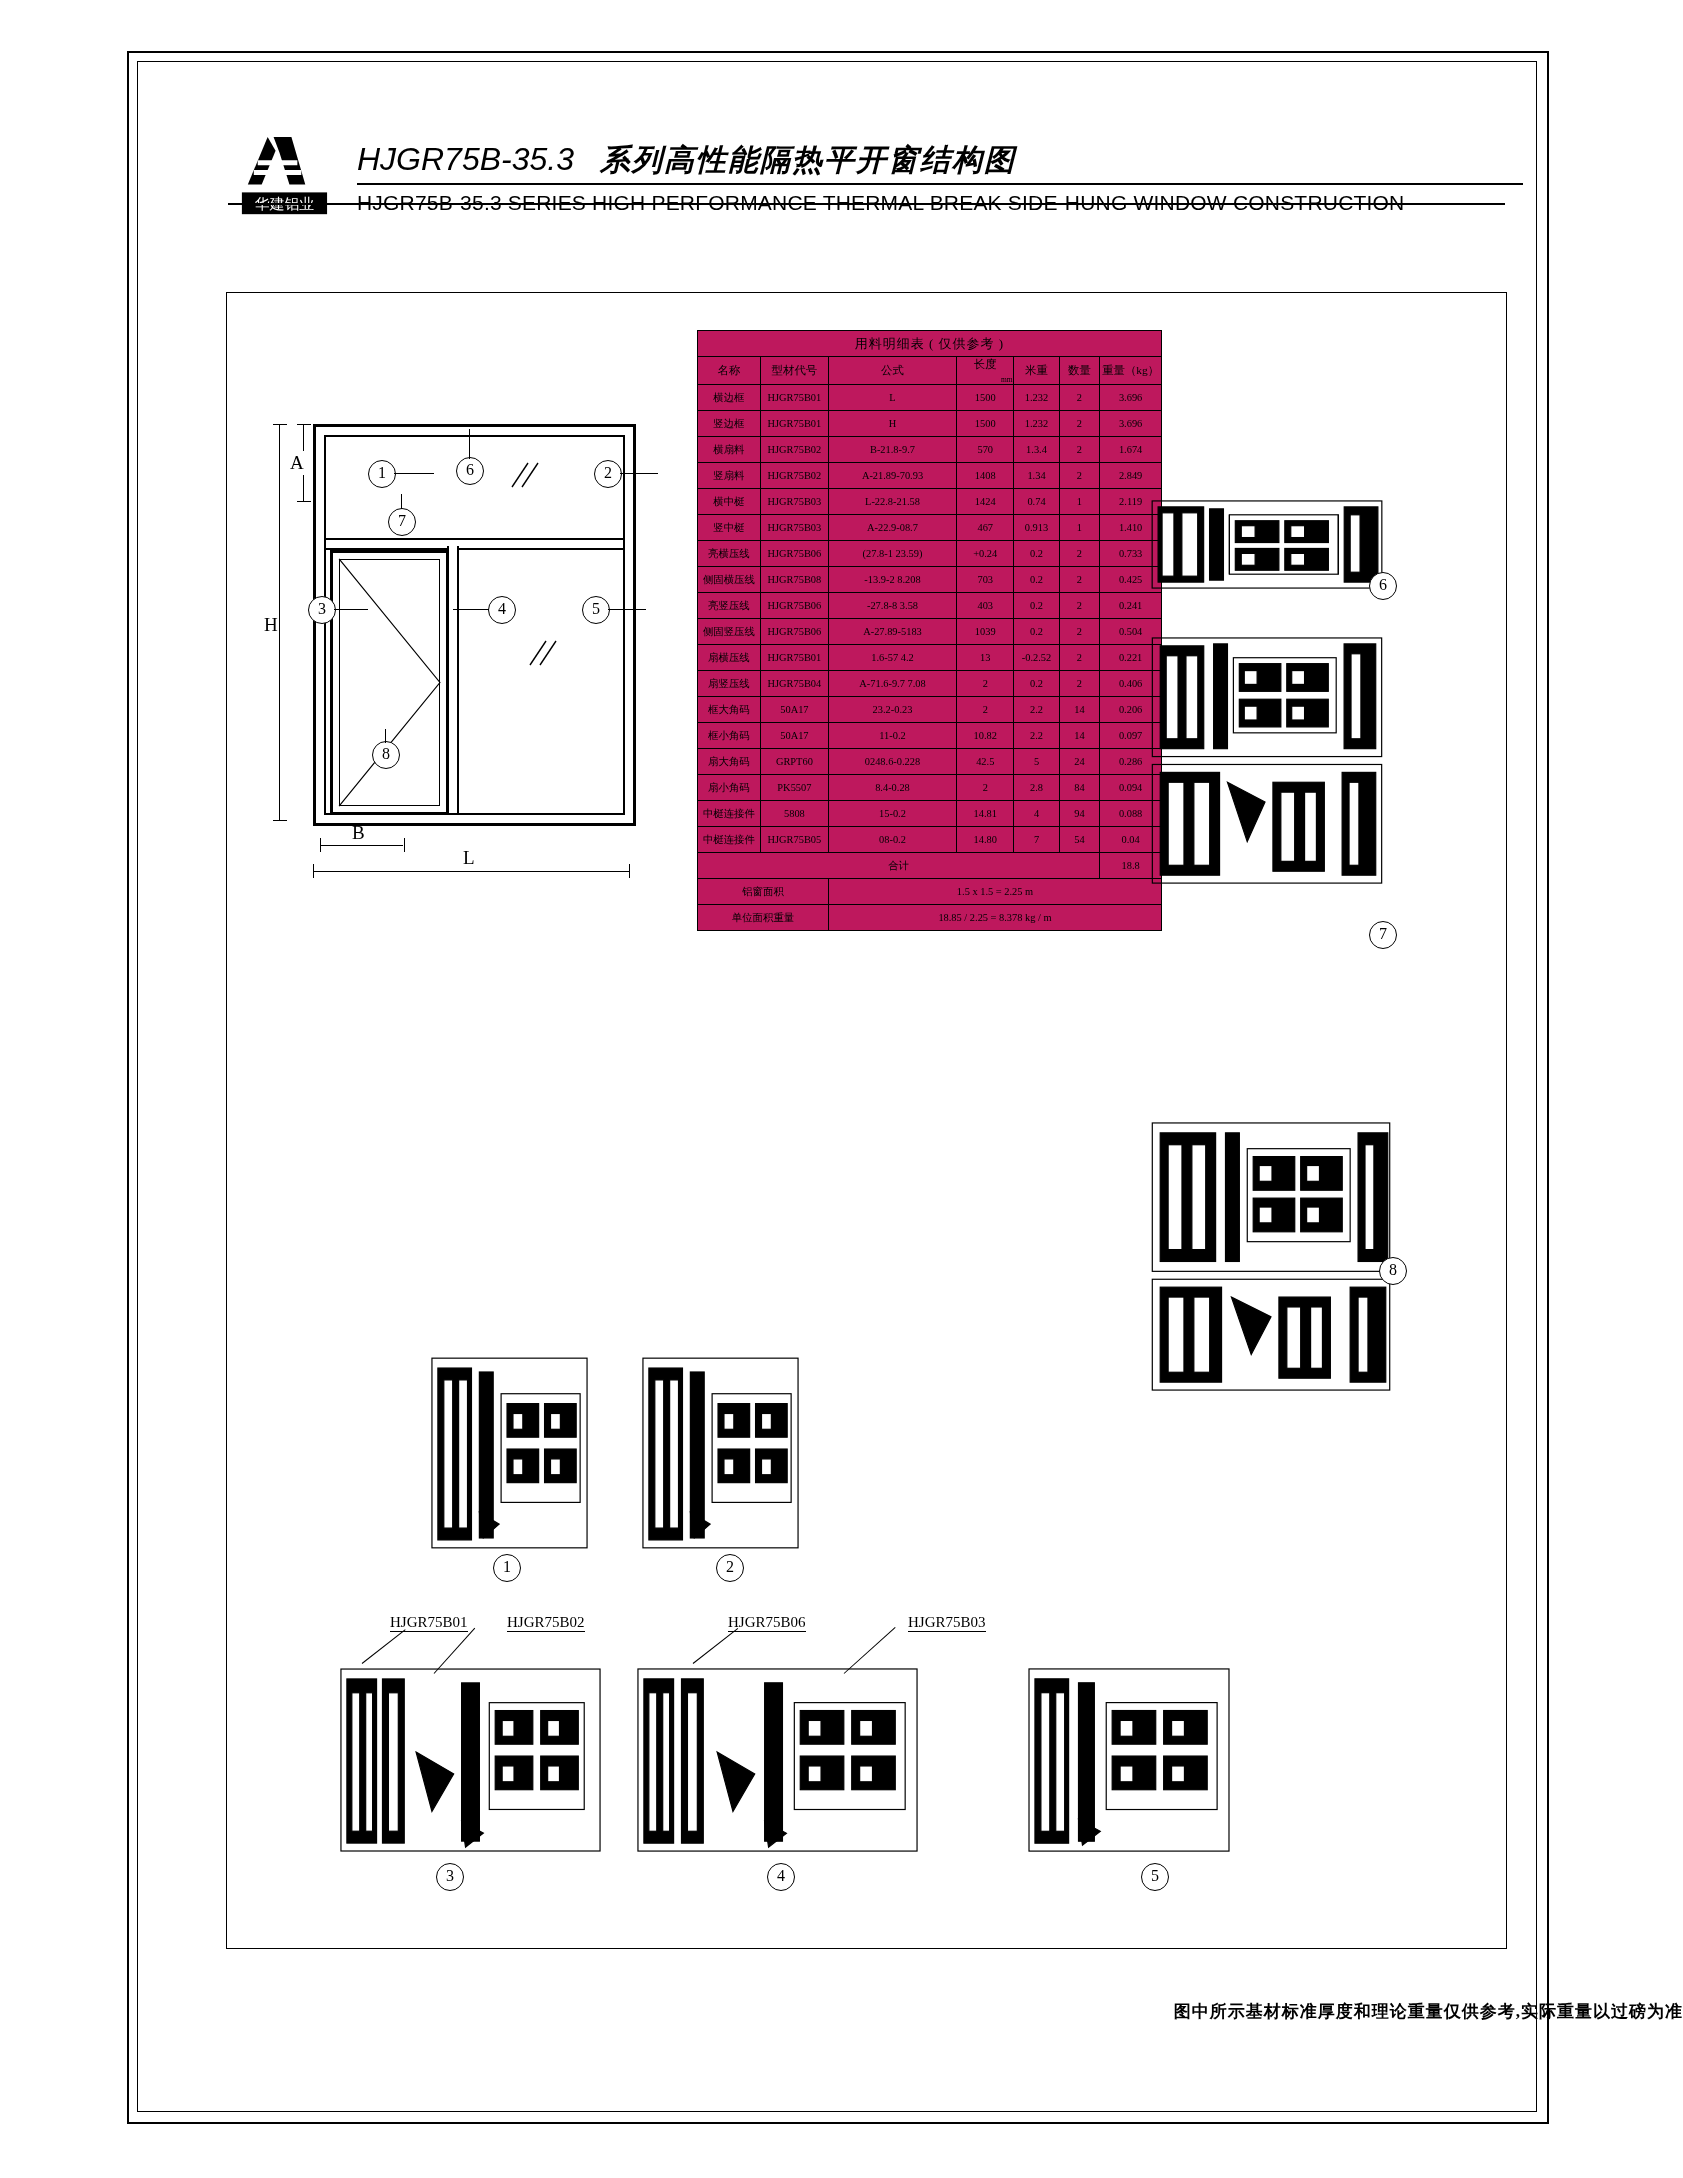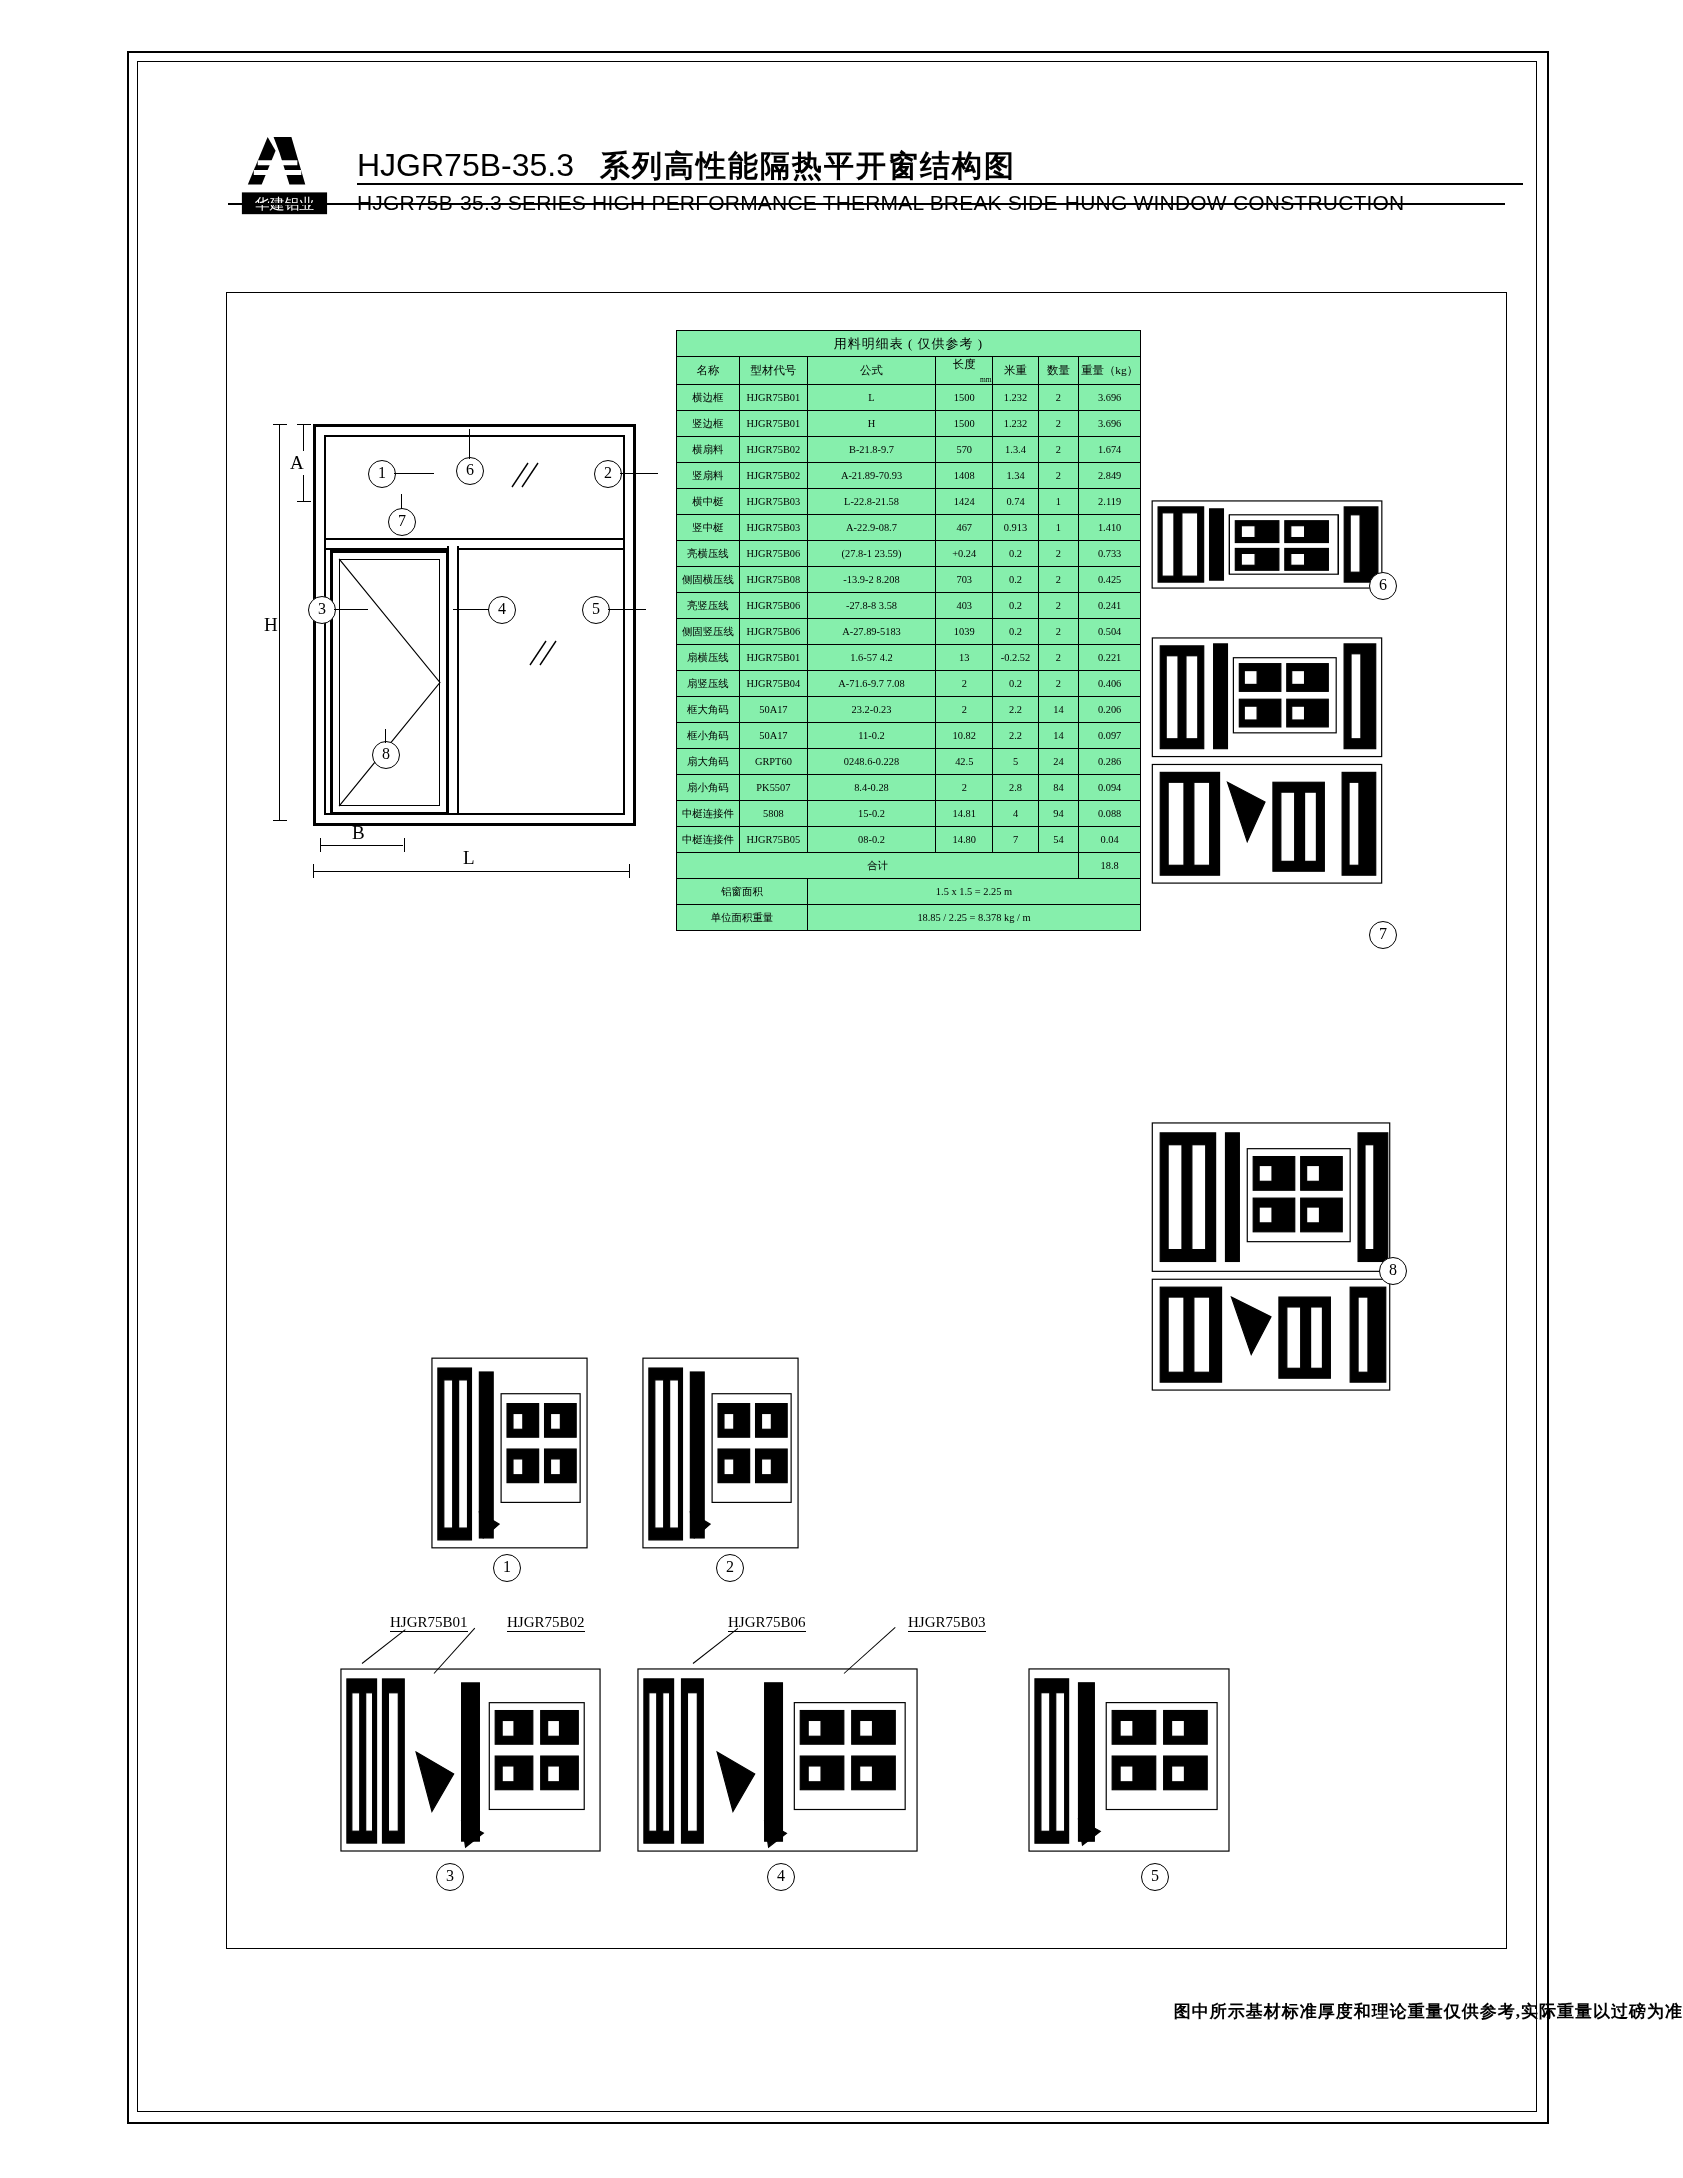--- a/index.html
+++ b/index.html
@@ -41,25 +41,26 @@
     width: 1277px; height: 129px;
   }
   .logo {
     position: absolute;
     left: 0; top: 5px;
     width: 109px; height: 104px;
   }
   .logo svg { display:block; }
   .title-cn {
     position: absolute;
-    left: 129px; top: 22px;
+    left: 129px; top: 16px;
     font-family: "Liberation Serif", serif;
     font-size: 33px;
     letter-spacing: 1px;
     white-space: nowrap;
+    font-style: italic;
   }
   .title-cn .code {
     font-family: "Liberation Sans", sans-serif;
     font-size: 32px;
     letter-spacing: 0px;
   }
   .title-cn .cn {
     font-weight: bold;
     font-size: 30px;
     margin-left: 26px;
@@ -184,21 +185,22 @@
   .table-wrap {
     position: absolute;
     left: 676px; top: 330px;
     width: 465px;
   }
   table.mat {
     border-collapse: collapse;
     width: 465px;
     font-family: "Liberation Serif", serif;
     font-size: 10.4px;
-    background: #86efac;
+    background: #be185d;
+    margin-left: 21px;
   }
   table.mat td, table.mat th {
     border: 1px solid #000;
     padding: 0 1px;
     text-align: center;
     height: 25px;
     white-space: nowrap;
     overflow: hidden;
     font-weight: normal;
   }

